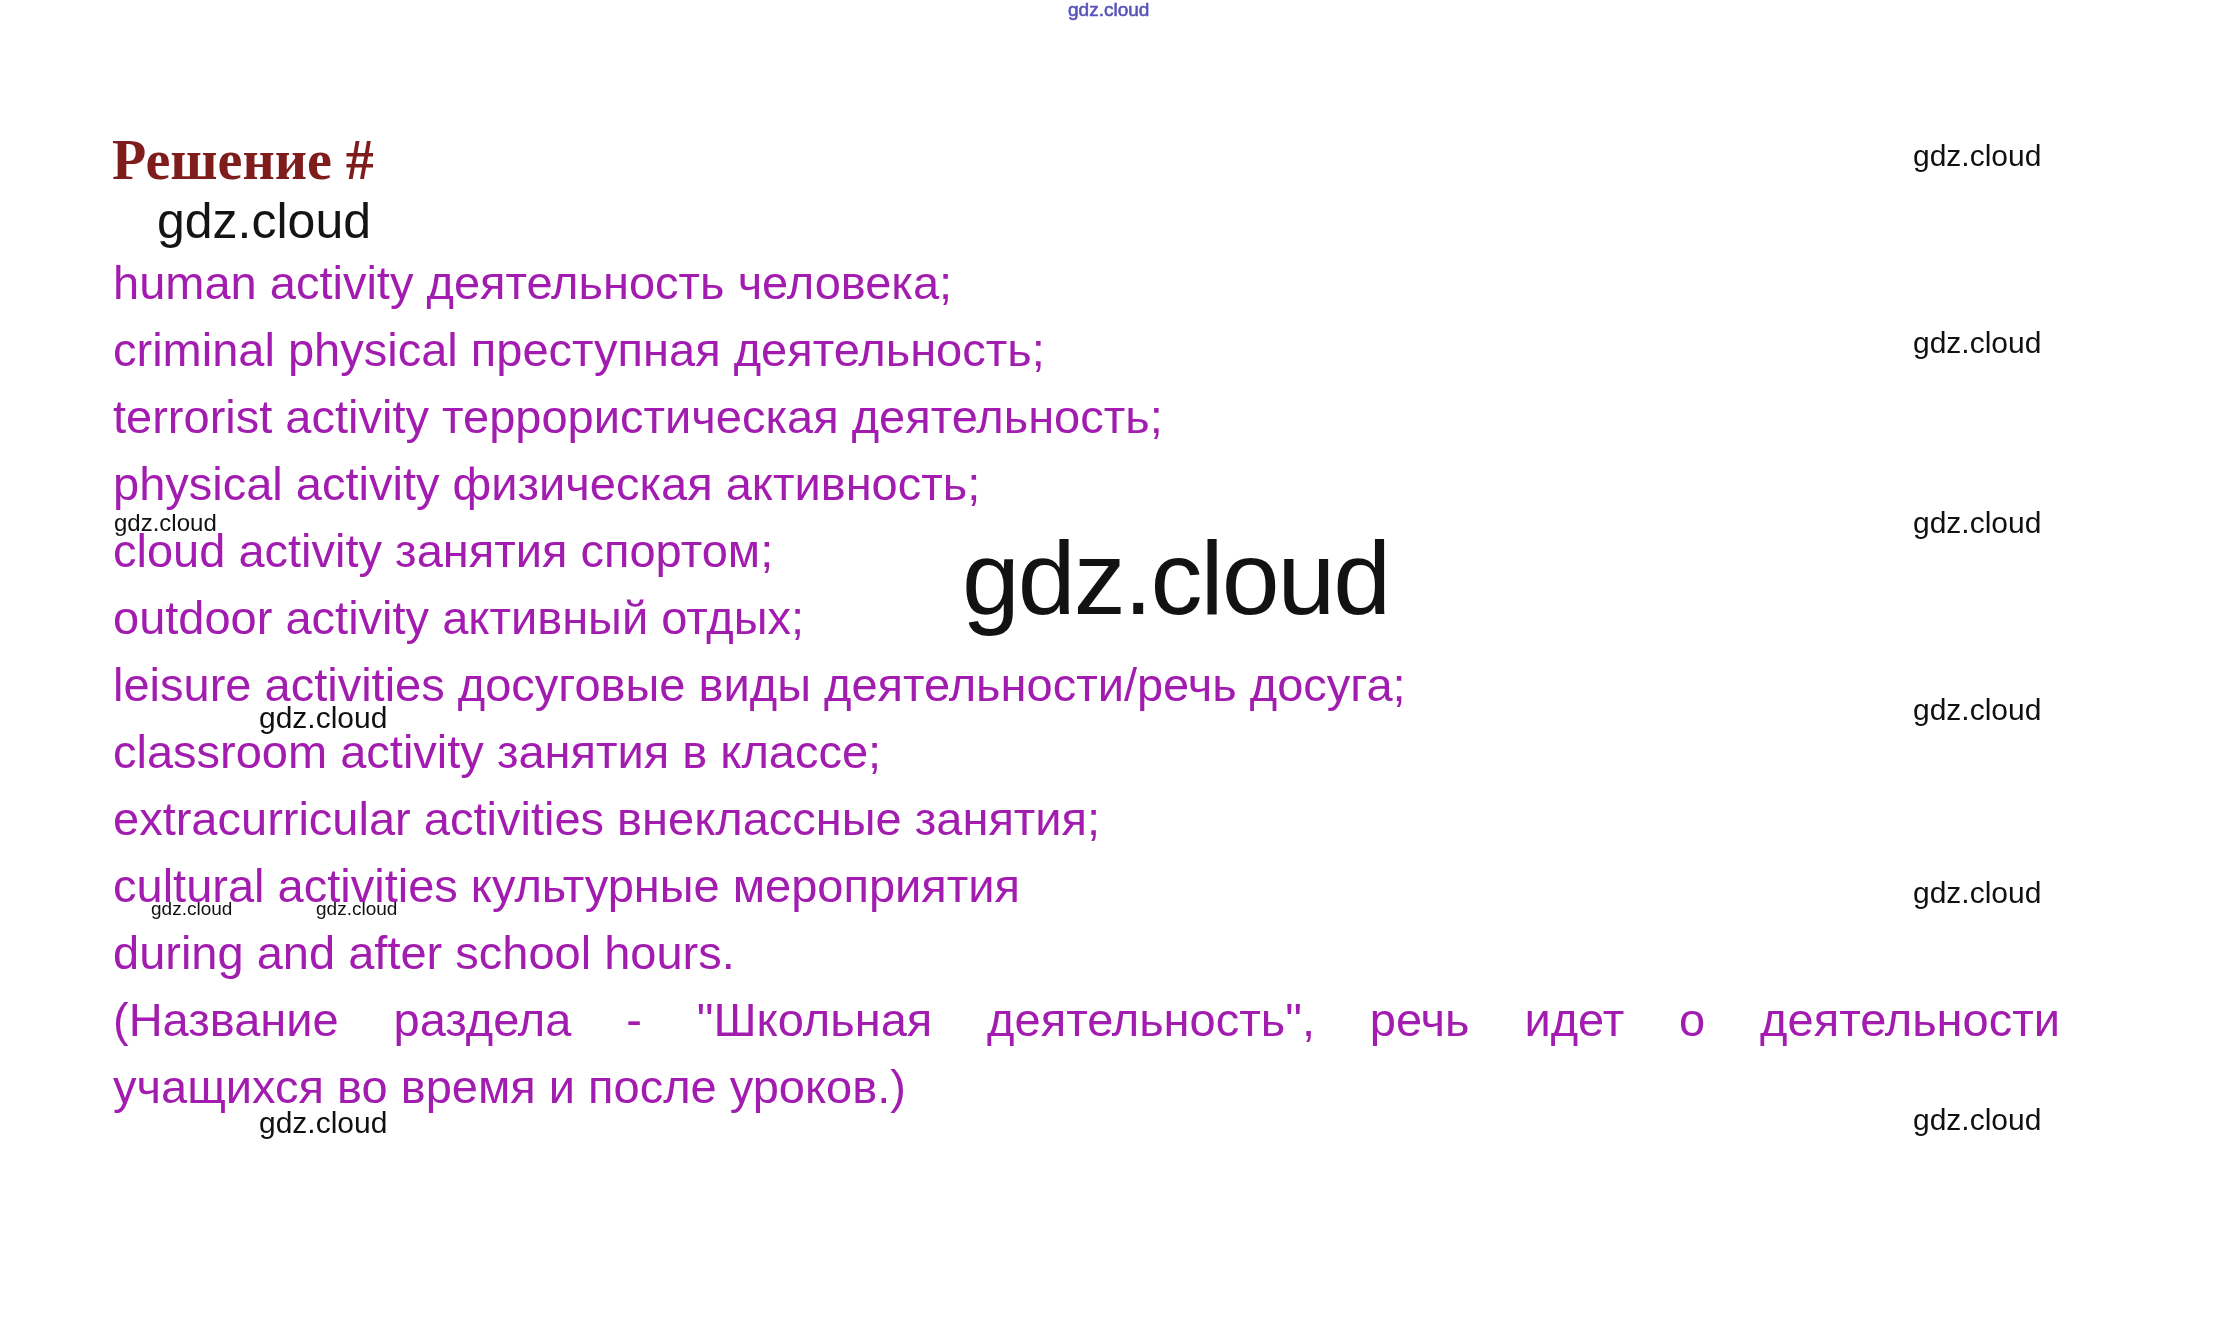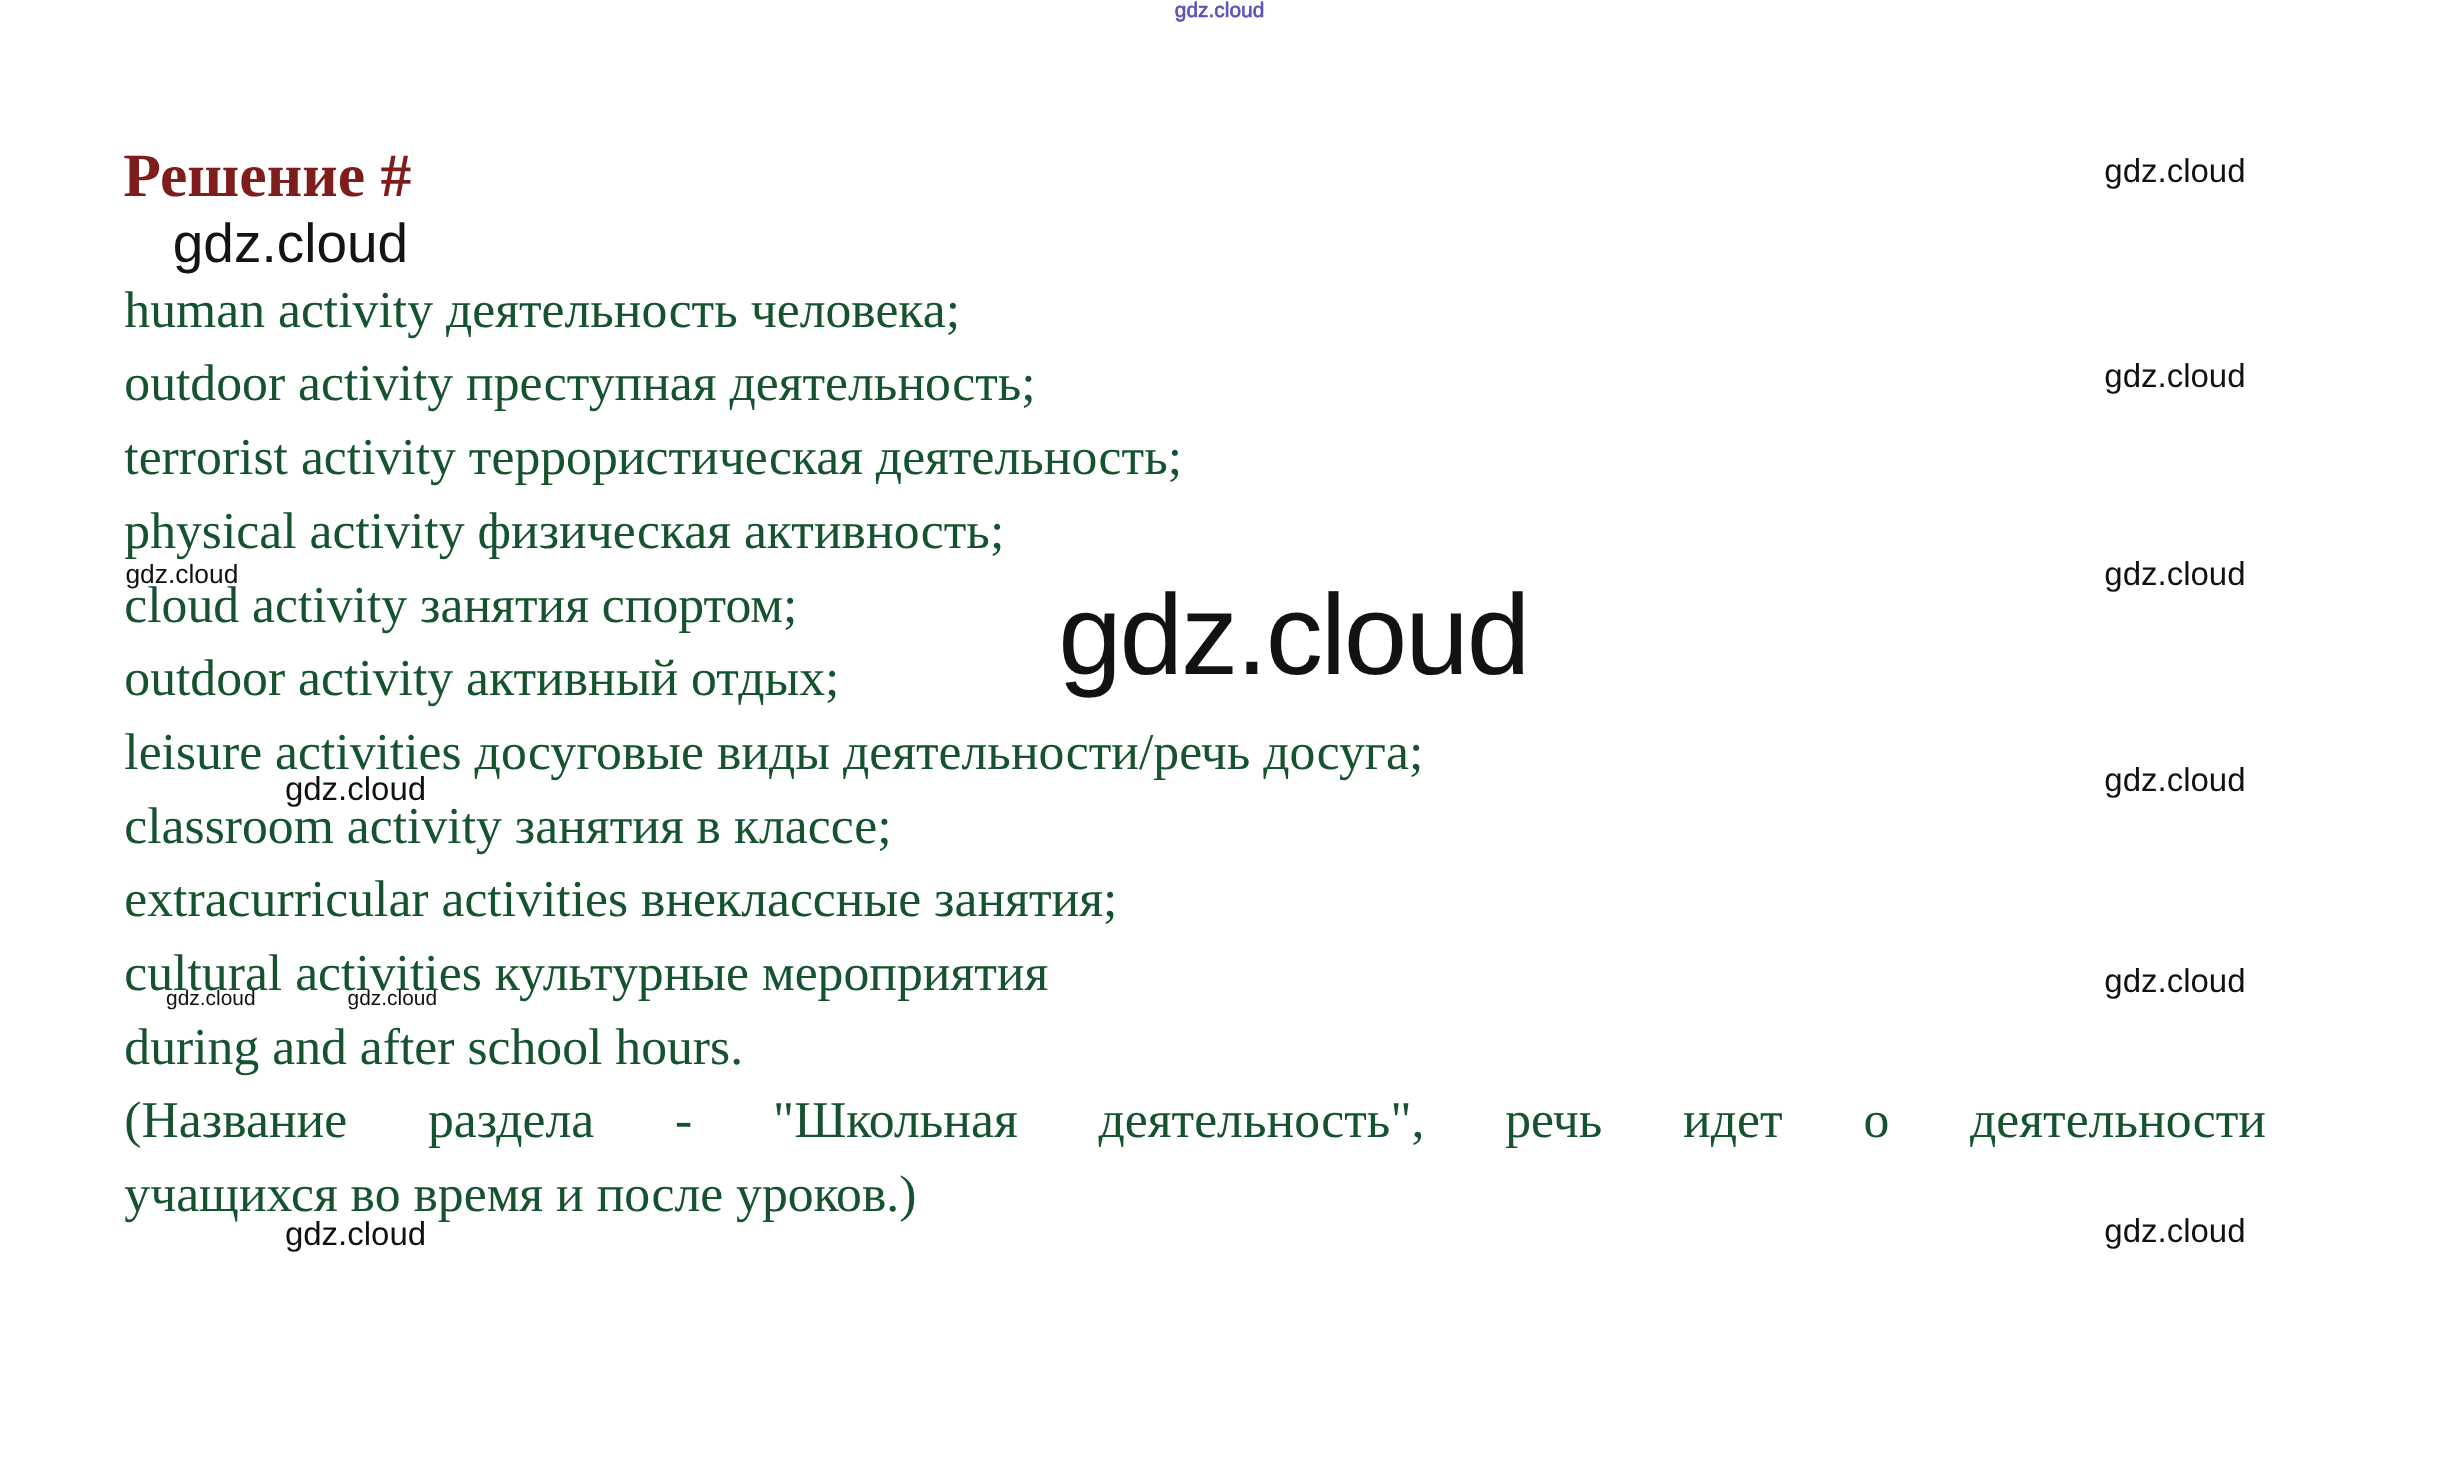--- a/index.html
+++ b/index.html
@@ -36,24 +36,24 @@
     line-height: 1.1;
     color: #141414;
     white-space: nowrap;
   }
   
   .body-text {
     position: absolute;
     left: 113px;
     top: 249px;
     width: 1947px;
-    font-family: Liberation Serif, serif;
+    font-family: Liberation Sans, sans-serif;
     font-size: 47px;
     line-height: 67px;
-    color: #14532d;
+    color: #a21caf;
   }
   .vocab-line {
     white-space: nowrap;
   }
   .line-justified {
     text-align: justify;
     text-align-last: justify;
   }
   .line-plain {
     text-align: left;
@@ -99,21 +99,21 @@
 
 <div class="page">
 
   <span class="wm wm-top-blue">gdz.cloud</span>
 
   <div class="solution-title">Решение #</div>
   <div class="heading-watermark">gdz.cloud</div>
 
   <div class="body-text">
     <div class="vocab-line">human activity деятельность человека;</div>
-    <div class="vocab-line">outdoor activity преступная деятельность;</div>
+    <div class="vocab-line">criminal physical преступная деятельность;</div>
     <div class="vocab-line">terrorist activity террористическая деятельность;</div>
     <div class="vocab-line">physical activity физическая активность;</div>
     <div class="vocab-line">cloud activity занятия спортом;</div>
     <div class="vocab-line">outdoor activity активный отдых;</div>
     <div class="vocab-line">leisure activities досуговые виды деятельности/речь досуга;</div>
     <div class="vocab-line">classroom activity занятия в классе;</div>
     <div class="vocab-line">extracurricular activities внеклассные занятия;</div>
     <div class="vocab-line">cultural activities культурные мероприятия</div>
     <div class="line-plain">during and after school hours.</div>
     <div class="line-justified">(Название раздела - "Школьная деятельность", речь идет о деятельности</div>

